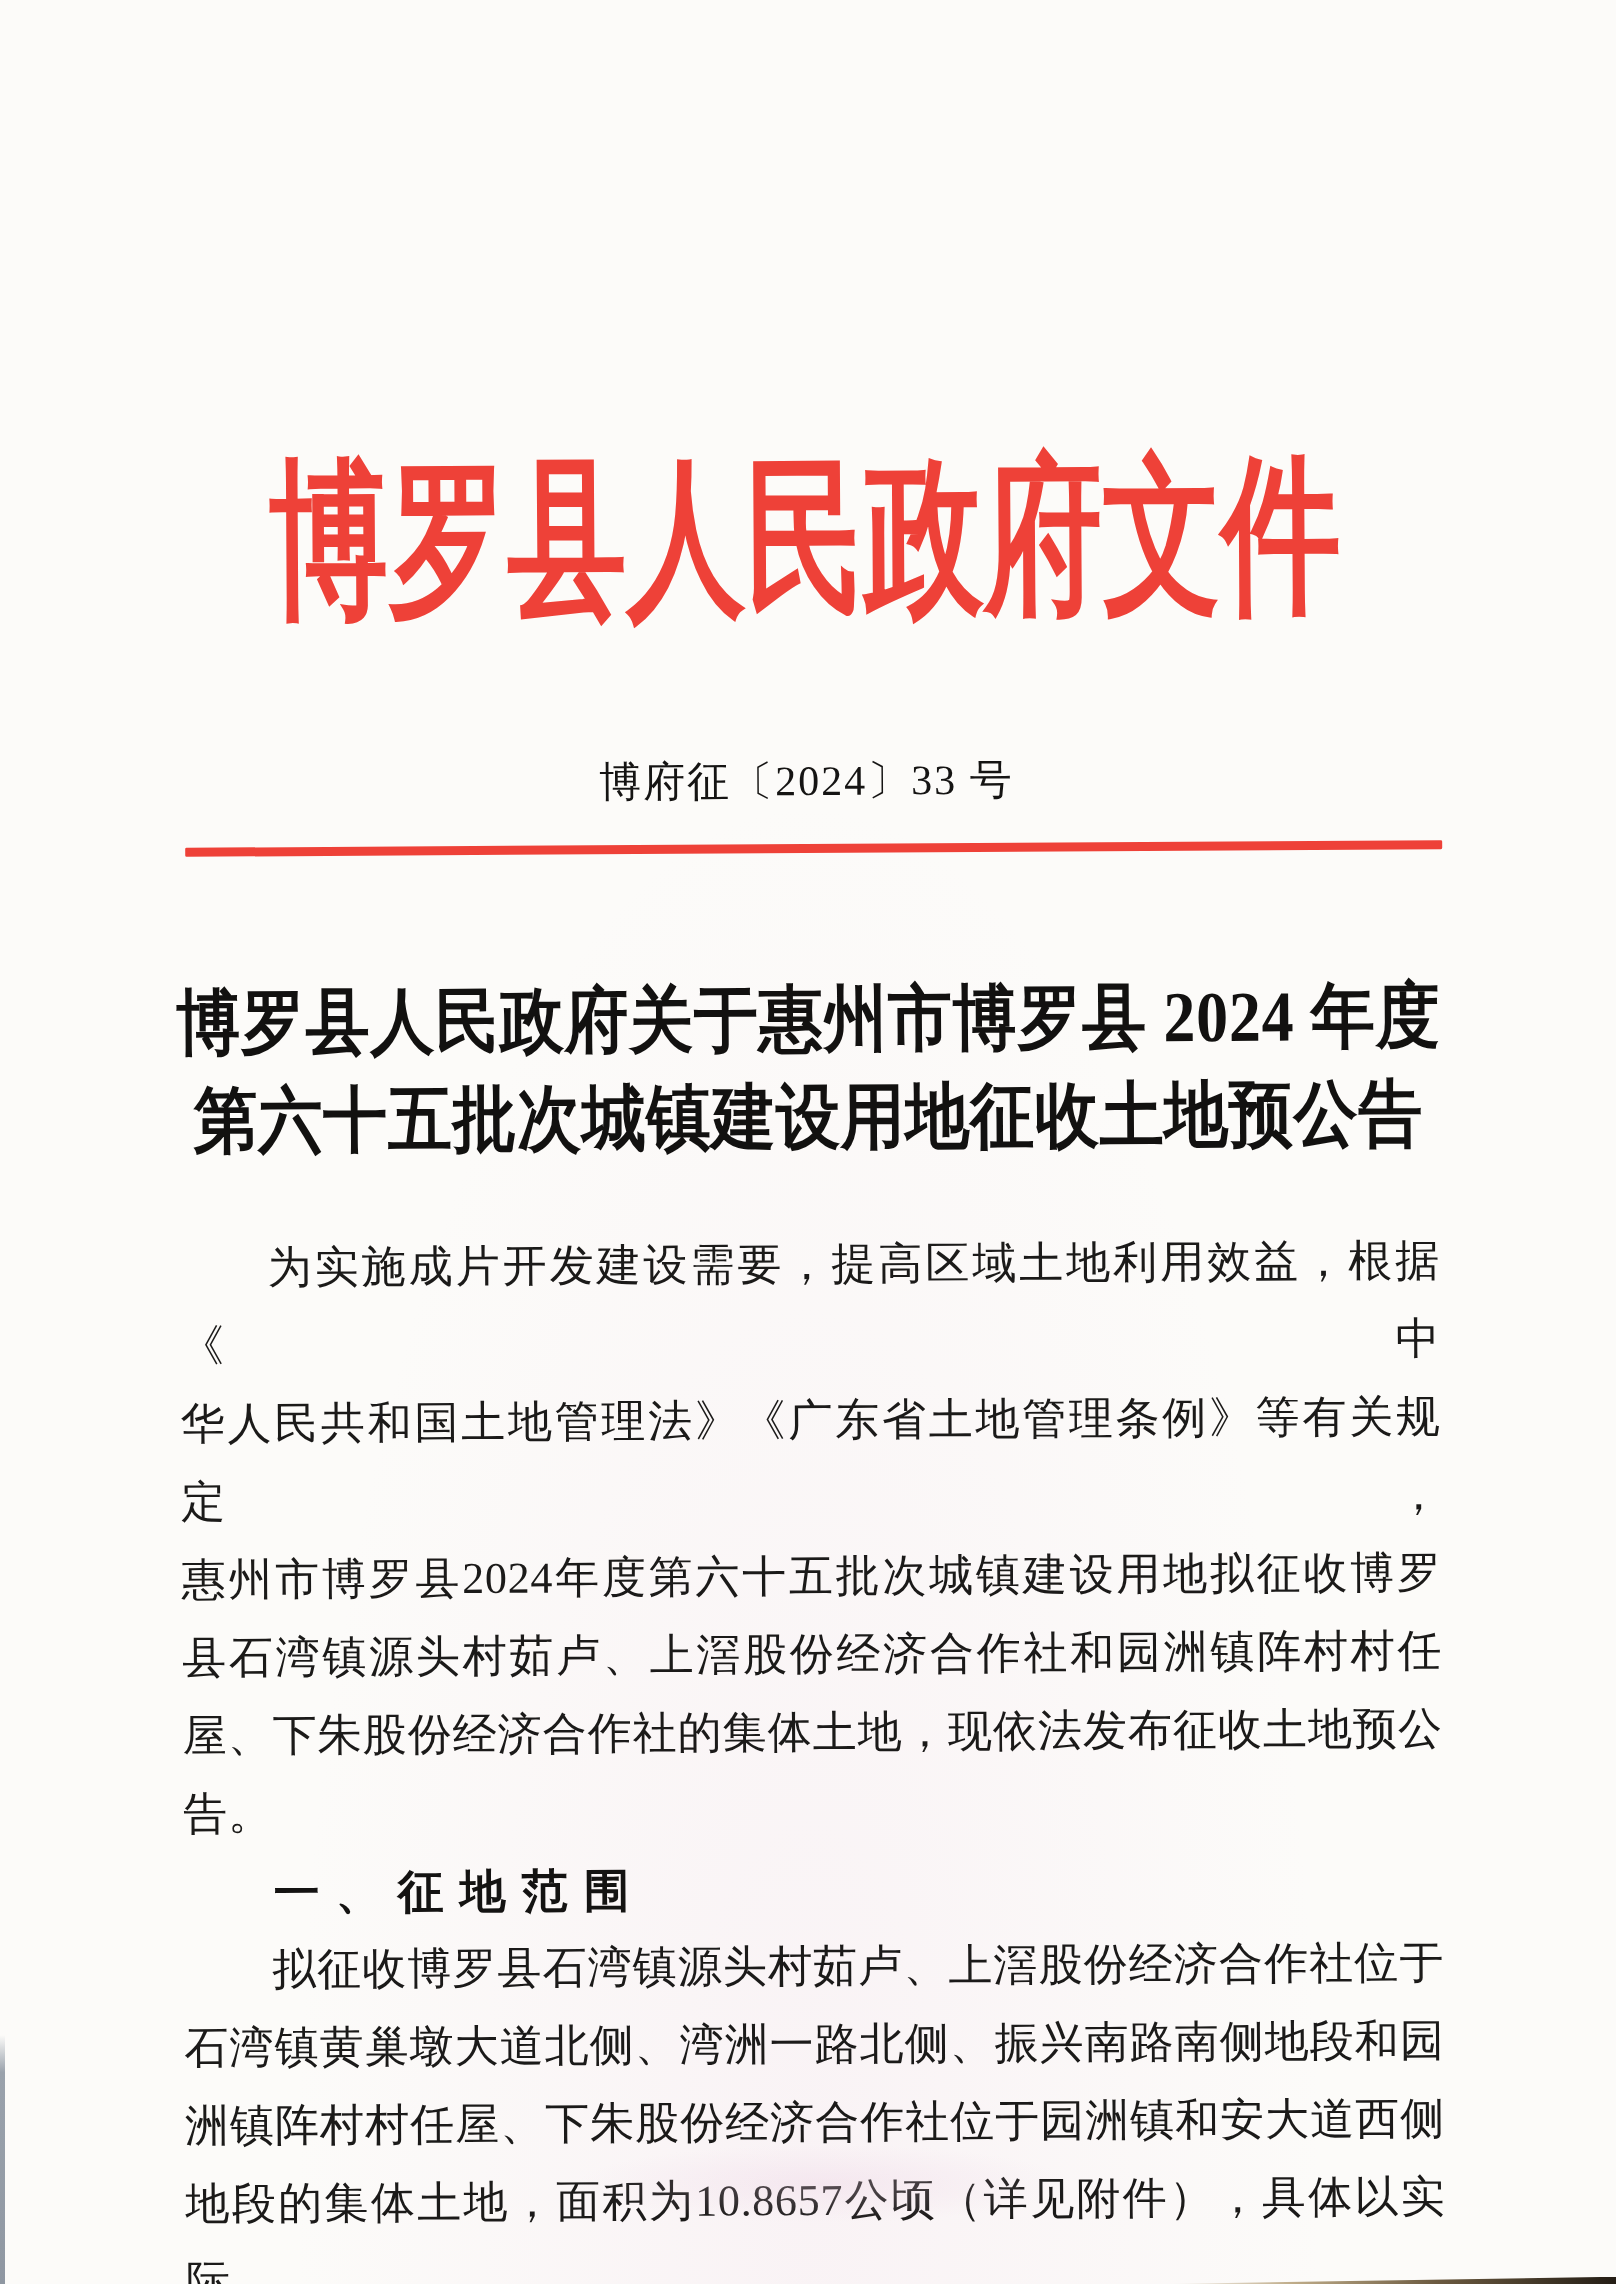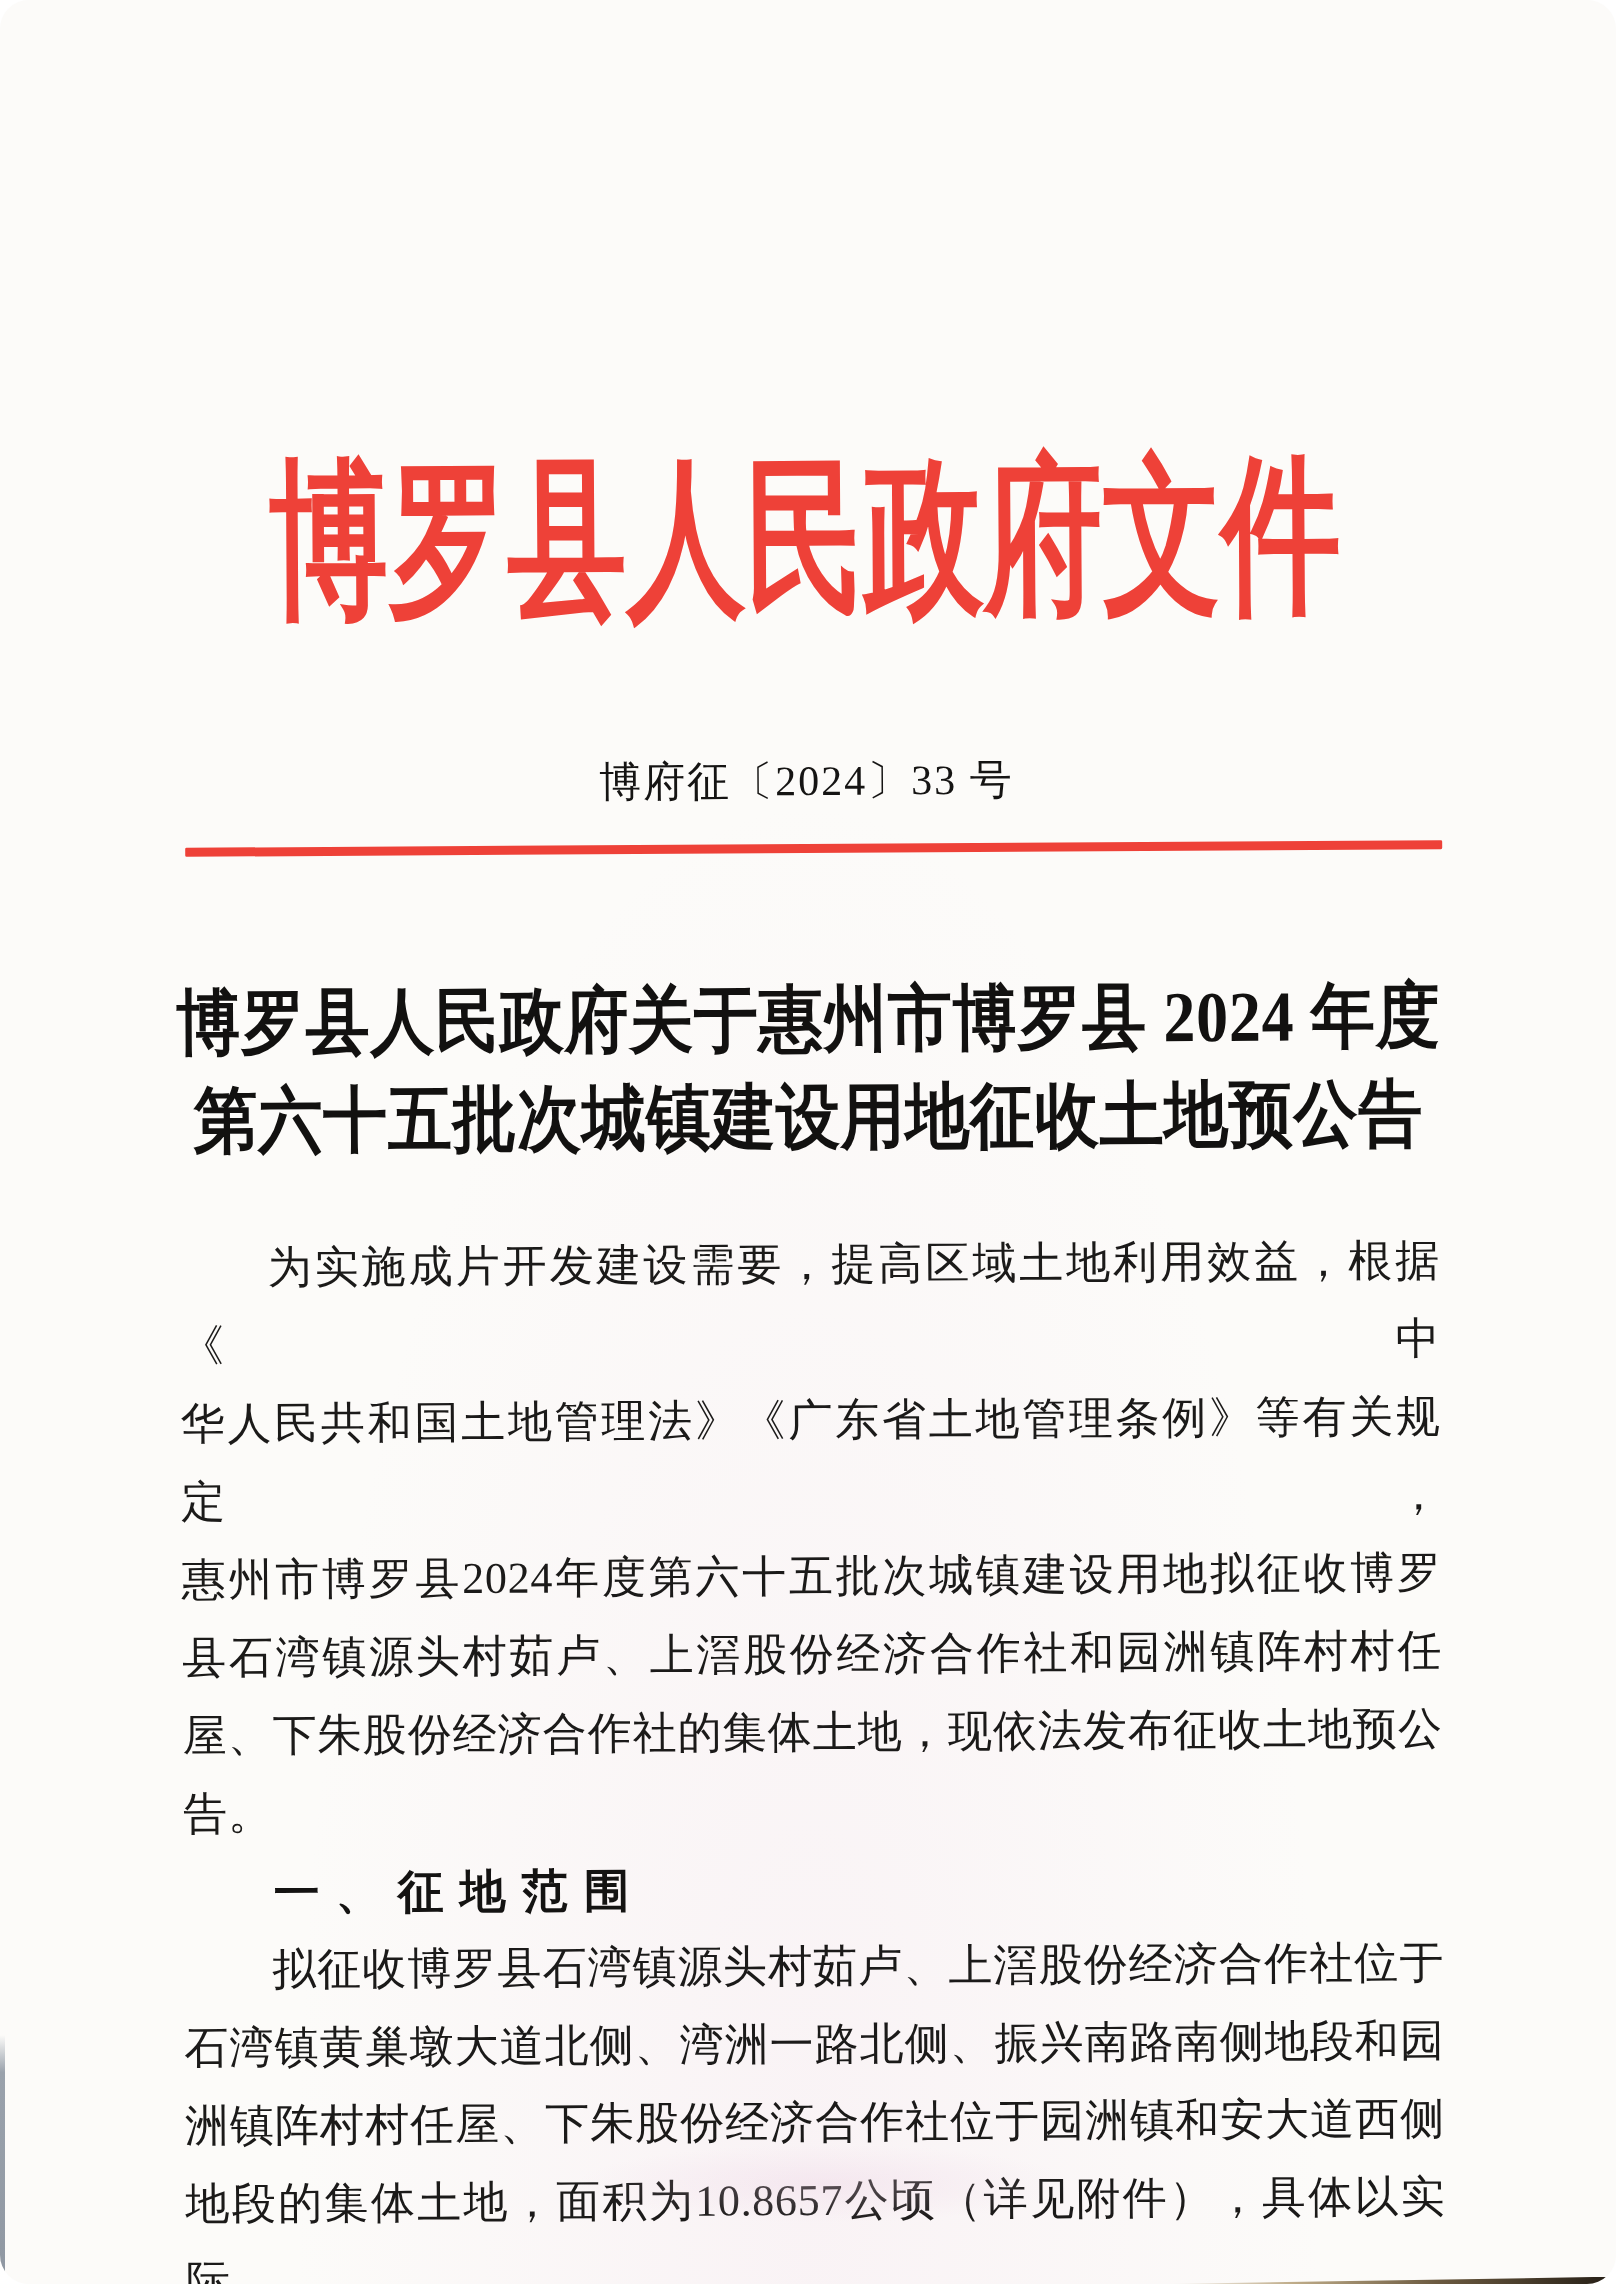--- a/index.html
+++ b/index.html
@@ -5,21 +5,20 @@
   :root { --accent:#ee4138; --paper:#fcfbf9; --ink:#1b1a19; }
   html,body { margin:0; padding:0; }
   .page {
     position:relative; width:1616px; height:2284px;
     background:
       radial-gradient(ellipse at 50% 96%, rgba(238,210,230,0.20), transparent 45%),
       var(--paper);
     overflow:hidden;
     font-family:"Liberation Serif","DejaVu Serif",serif;
     color:var(--ink);
-    border-radius:29px;
   }
   .content { position:absolute; inset:0; transform:rotate(-0.35deg); transform-origin:50% 50%; }
 
   .org-title {
     position:absolute; top:450px; left:177px; width:1263px;
     text-align:center; white-space:nowrap;
     font-size:119px; line-height:125px; font-weight:bold;
     color:var(--accent);
     transform:scaleY(1.44); transform-origin:50% 0;
   }

